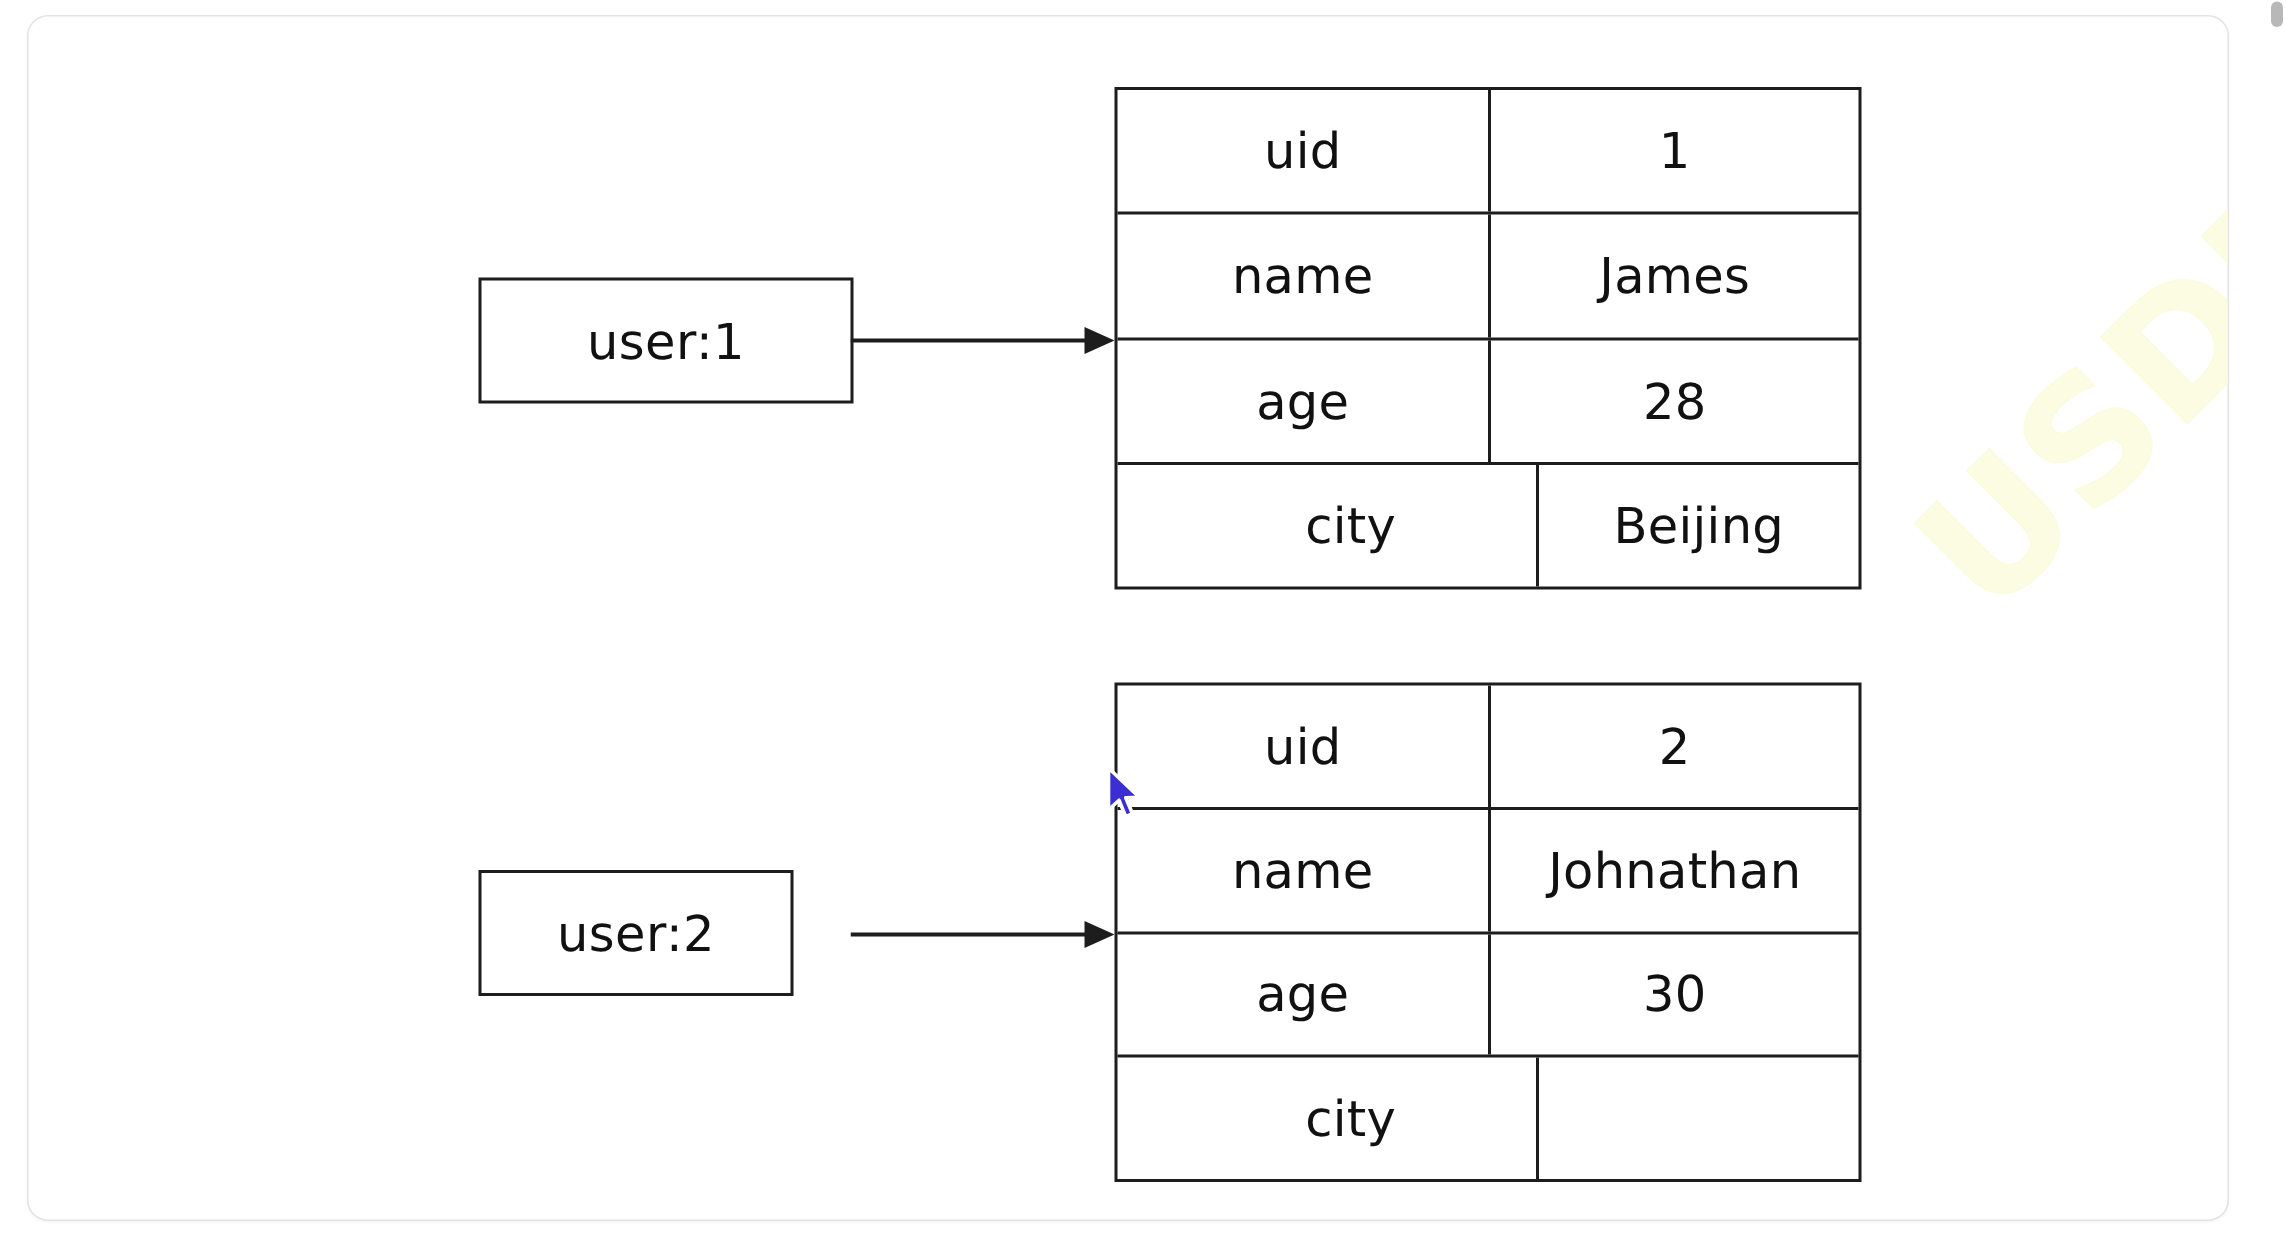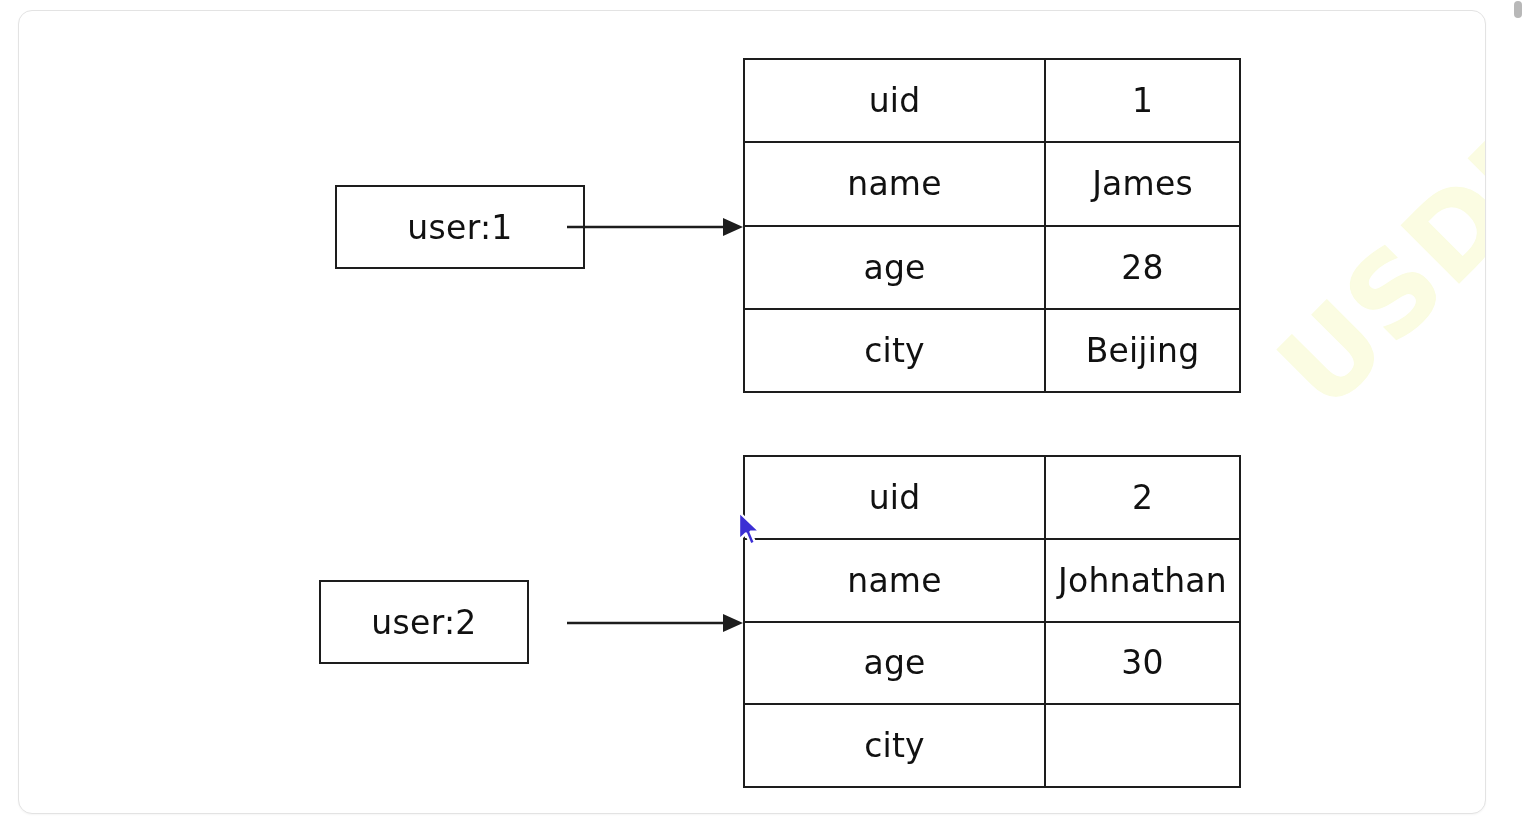--- a/index.html
+++ b/index.html
@@ -64,52 +64,52 @@
     display: flex;
     align-items: center;
     justify-content: center;
   }
   .key-box span {
     font-size: 33px;
     color: #111111;
     line-height: 1;
     letter-spacing: 0.3px;
   }
-  #key-box-1 { left: 316px; top: 174px; width: 250px; height: 84px; }
+  #key-box-1 { left: 300px; top: 174px; width: 250px; height: 84px; }
   #key-box-2 { left: 300px; top: 569px; width: 210px; height: 84px; }
 
   
   .hash-table {
     position: absolute;
     box-sizing: border-box;
     border: 2.5px solid #1d1d1d;
     background: #ffffff;
     display: flex;
     flex-direction: column;
   }
   #hash-table-1 { left: 724px; top: 47px; width: 498px; height: 335px; }
   #hash-table-2 { left: 724px; top: 444px; width: 498px; height: 333px; }
 
   .hash-row {
     flex: 1 1 0;
     display: flex;
     border-bottom: 2.5px solid #1d1d1d;
     min-height: 0;
   }
-  .hash-row:last-child { border-bottom: none; }
+  .hash-row:last-child { border-bottom: none; margin-left: 32px; }
 
   .hash-cell {
     display: flex;
     align-items: center;
     justify-content: center;
     box-sizing: border-box;
     overflow: hidden;
   }
   .cell-field {
-    width: 301px;
+    width: 249px;
     border-right: 2.5px solid #1d1d1d;
   }
   .cell-value {
     flex: 1 1 auto;
   }
   .hash-cell span {
     font-size: 33px;
     color: #111111;
     line-height: 1;
     letter-spacing: 0.2px;

